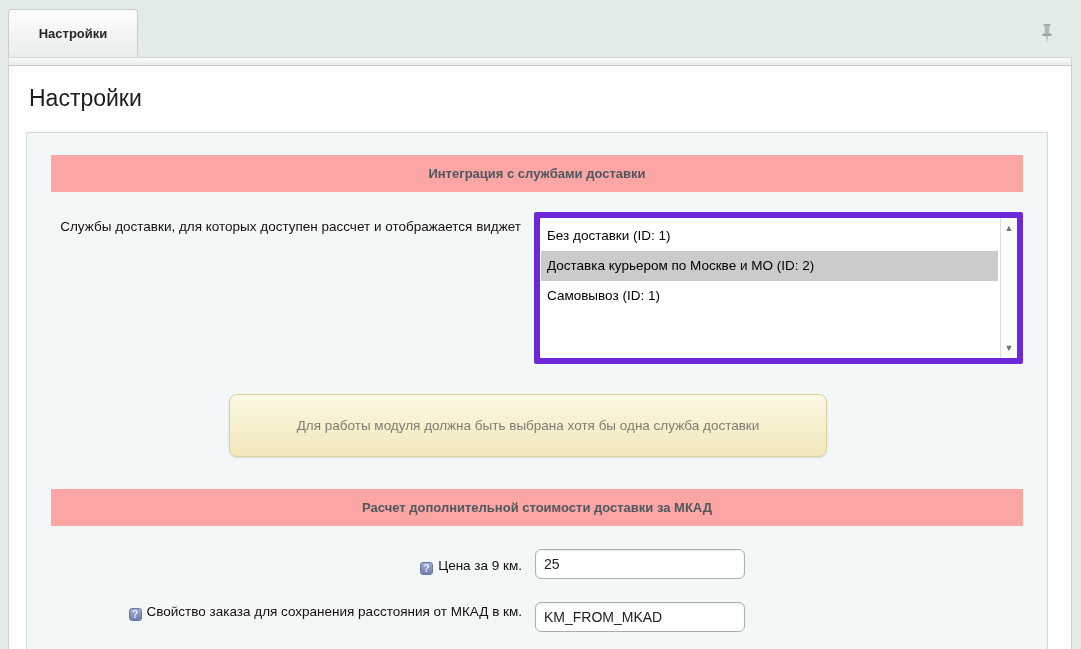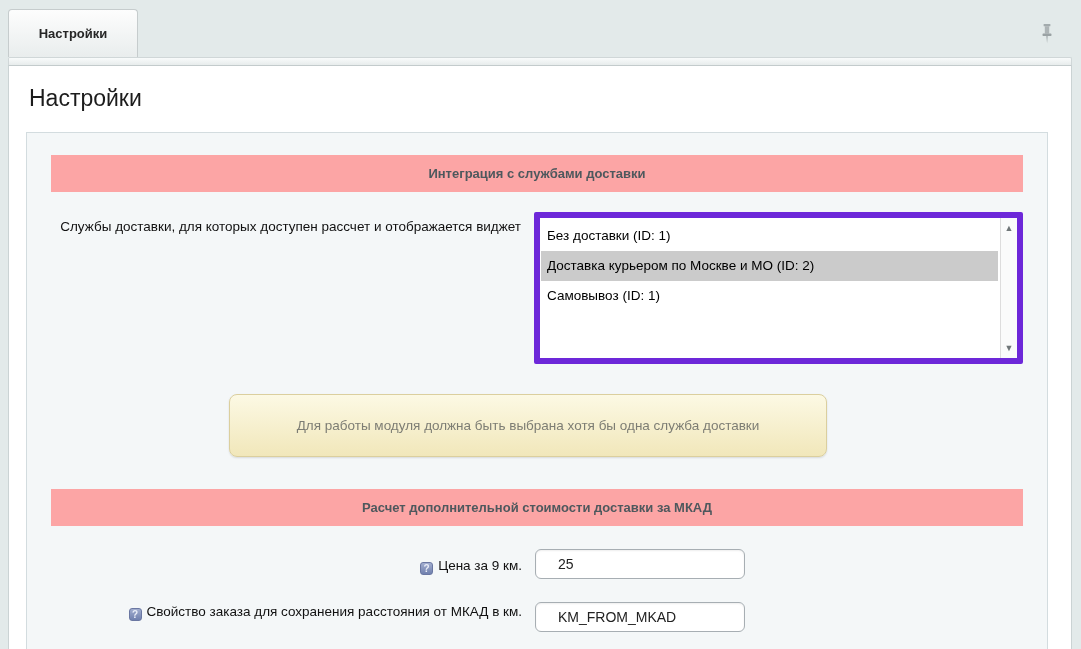--- a/index.html
+++ b/index.html
@@ -85,21 +85,21 @@
     display: flex; align-items: center; justify-content: center;
     font-size: 13.5px; color: #7d7d74;
   }
   
   .input-row { display: flex; align-items: flex-start; margin-top: 23px; }
   .input-row .row-label { padding-top: 7px; }
   .input-row.wrap .row-label { padding-top: 0; }
   input.text {
     width: 210px; height: 30px;
     border: 1px solid #a7aeb3; border-radius: 6px;
-    padding: 0 22px; font-family: "Liberation Sans", sans-serif;
+    padding: 0 8px; font-family: "Liberation Sans", sans-serif;
     font-size: 14px; color: #222; background: #fff;
     box-shadow: inset 0 1px 2px rgba(0,0,0,0.07);
   }
   .help-icon {
     display: inline-block; width: 13px; height: 13px; border-radius: 3px;
     background: linear-gradient(#a2aecf, #7080ae);
     border: 1px solid #6a77a2;
     color: #e9edf7; font-size: 10px; line-height: 12px; text-align: center;
     font-weight: bold; vertical-align: -2px; margin-right: 5px; cursor: pointer;
   }

